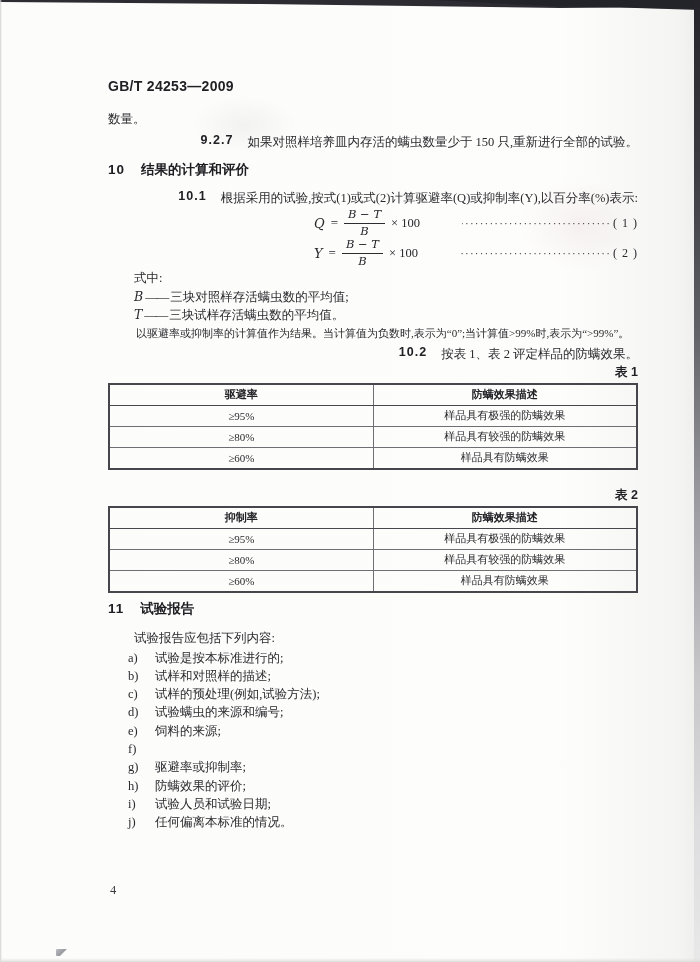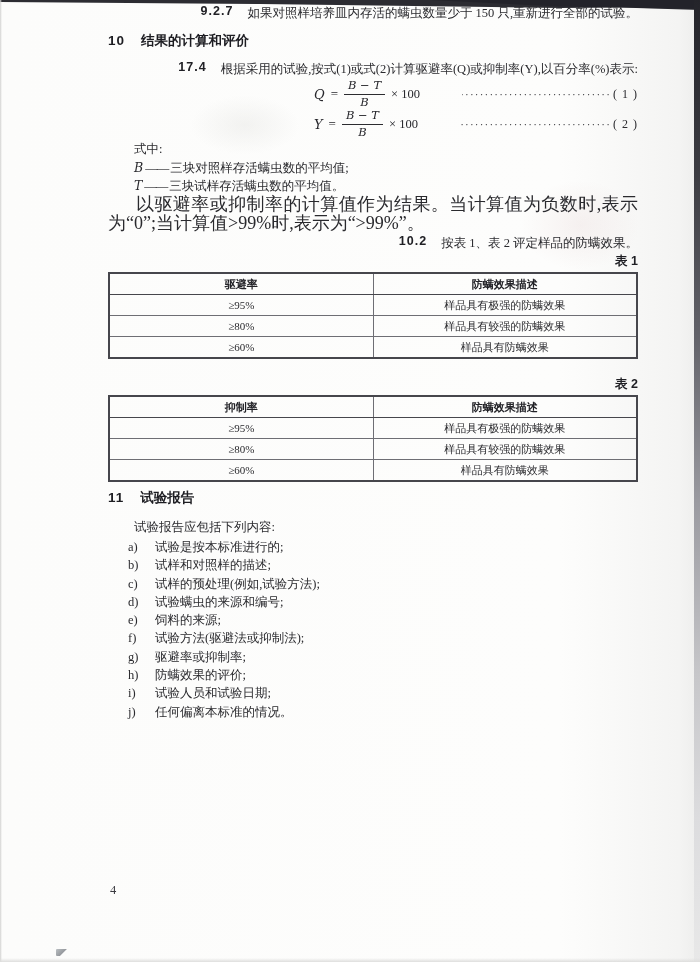--- a/index.html
+++ b/index.html
@@ -63,21 +63,21 @@
   .f-leader{
     flex:1;margin-left:42px;overflow:hidden;white-space:nowrap;
     font-size:11px;letter-spacing:1.2px;color:#323236;direction:rtl;text-align:right;
   }
   .f-label{flex:0 0 auto;margin-left:2px;font-size:12px;letter-spacing:1px;}
 
   .where-label{margin-top:1px;padding-left:26px;}
   .where-item{display:flex;padding-left:26px;line-height:18px;font-size:12.5px;}
   .where-sym{font-style:italic;font-family:"DejaVu Serif","Liberation Serif",serif;flex:0 0 auto;}
   .where-dash{flex:0 0 auto;letter-spacing:-1px;margin:0 2px;}
-  .note{font-size:18px;line-height:18.5px;text-indent:28px;text-align:justify;}
+  .note{font-size:11px;line-height:18.5px;text-indent:28px;text-align:justify;}
   .c102{margin-top:2px;}
 
   
   .tbl-caption{
     margin-top:2px;text-align:right;font-family:"Liberation Sans","DejaVu Sans",sans-serif;
     font-weight:bold;font-size:12.5px;line-height:13px;color:#1f1f24;
   }
   .cap2{margin-top:19px;}
   table.std{
     width:530px;border-collapse:collapse;margin-top:4px;table-layout:fixed;
@@ -109,34 +109,36 @@
   </svg>
   <div class="edge-right"></div>
   <div class="edge-left"></div>
   <div class="edge-bottom"></div>
   <div class="corner-mark"></div>
   <div class="smudge1"></div>
   <div class="smudge2"></div>
 
   <div class="content">
 
-
+    <div class="doc-header">GB/T 24253—2009</div>
+
+    <div class="para carryover">数量。</div>
 
     <div class="clause">
       <span class="clause-num">9.2.7</span>
       <span class="clause-text">如果对照样培养皿内存活的螨虫数量少于 150 只,重新进行全部的试验。</span>
     </div>
 
     <div class="sec-heading">
       <span class="num">10</span>
       <span>结果的计算和评价</span>
     </div>
 
     <div class="clause c101">
-      <span class="clause-num">17.4</span>
+      <span class="clause-num">10.1</span>
       <span class="clause-text">根据采用的试验,按式(1)或式(2)计算驱避率(Q)或抑制率(Y),以百分率(%)表示:</span>
     </div>
 
     <div class="formula-row">
       <span class="f-spacer"></span>
       <span class="f-body">
         <span class="f-lhs">Q</span>
         <span class="f-eq">=</span>
         <span class="frac">
           <span class="frac-num">B − T</span>
@@ -258,21 +260,20 @@
       <div class="rep-item">
         <span class="lbl">d)</span>
         <span>试验螨虫的来源和编号;</span>
       </div>
       <div class="rep-item">
         <span class="lbl">e)</span>
         <span>饲料的来源;</span>
       </div>
       <div class="rep-item">
         <span class="lbl">f)</span>
-        <span>试验方法(驱避法或抑制法);</span>
       </div>
       <div class="rep-item">
         <span class="lbl">g)</span>
         <span>驱避率或抑制率;</span>
       </div>
       <div class="rep-item">
         <span class="lbl">h)</span>
         <span>防螨效果的评价;</span>
       </div>
       <div class="rep-item">

